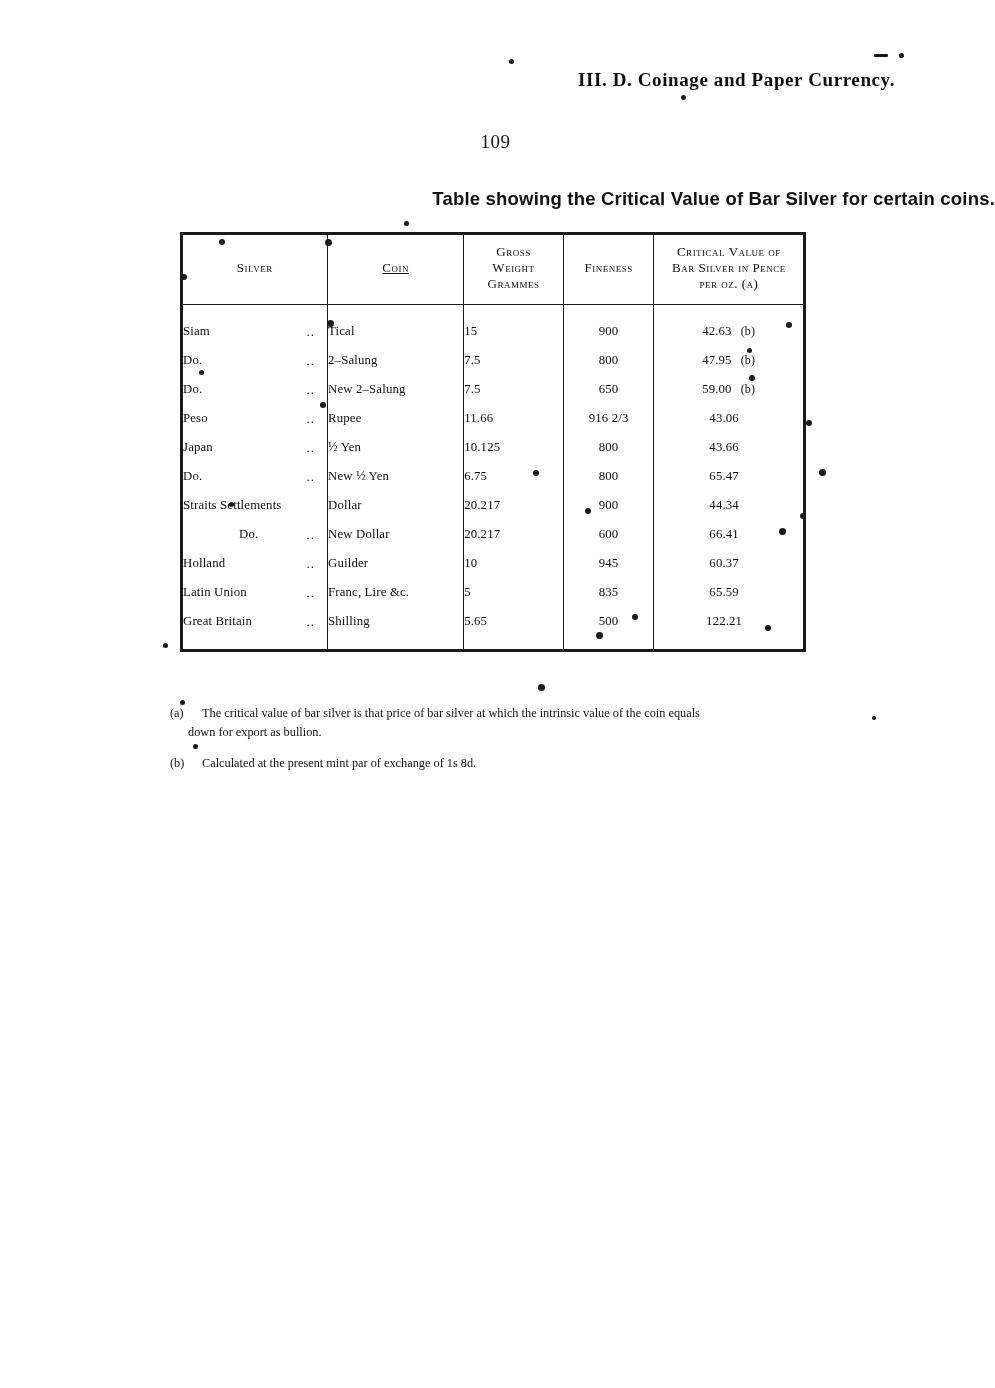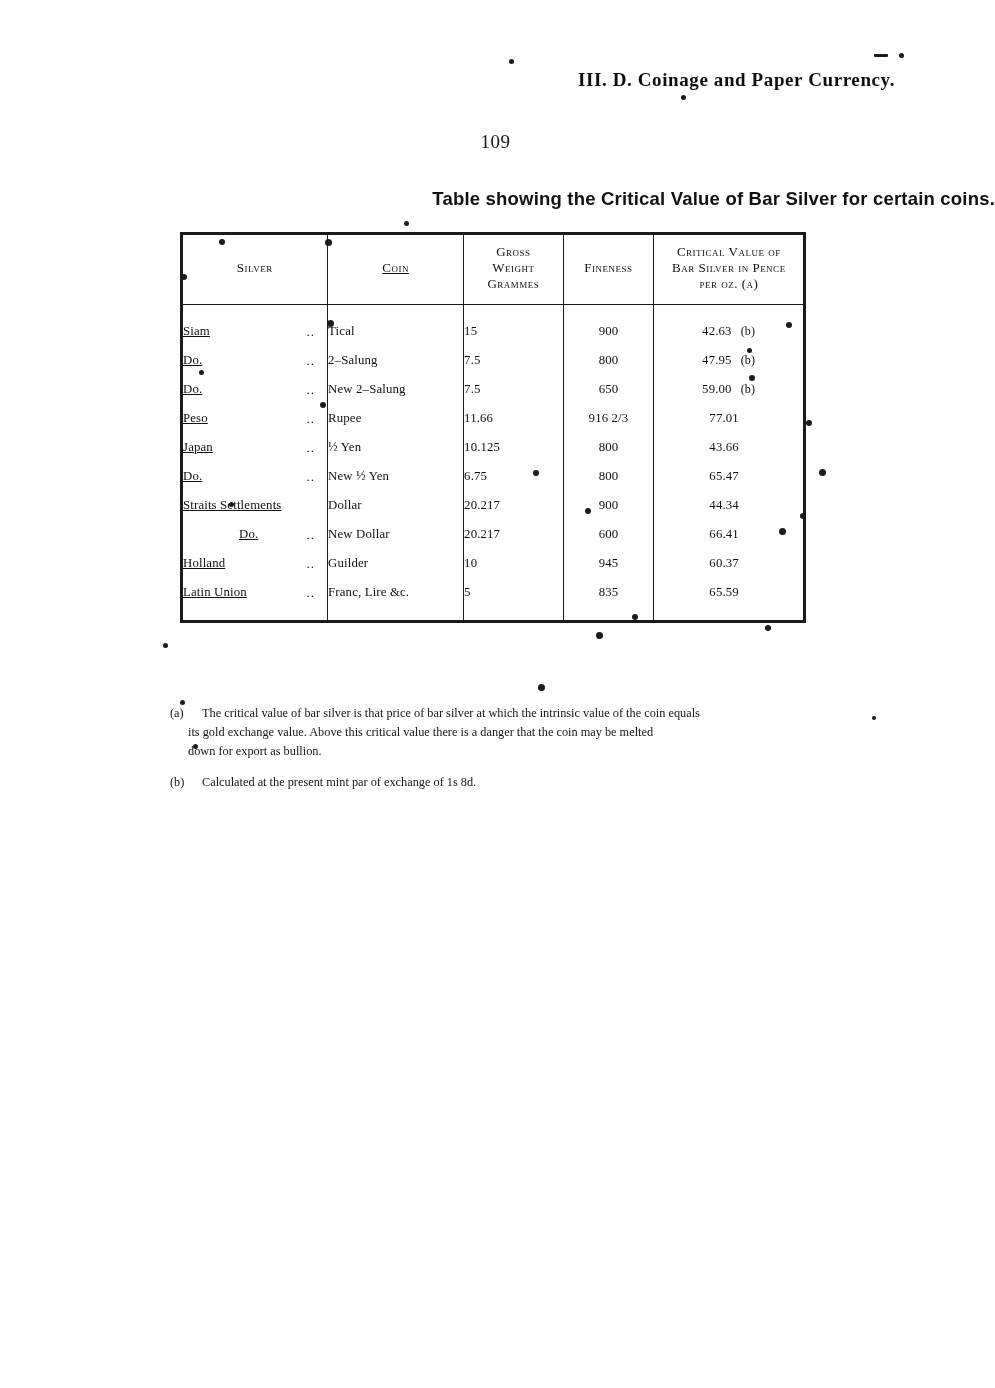--- a/index.html
+++ b/index.html
@@ -109,21 +109,20 @@
   }
   table.silver tbody tr:first-child td { padding-top: 12px; }
   table.silver tbody tr:last-child td { padding-bottom: 14px; }
   td.first { border-left: none; }
   td.last  { border-right: none; }
 
   .c-country {
     padding-left: 18px;
     text-align: left;
     position: relative;
-    text-decoration: underline;
   }
   .c-country .dots {
     position: absolute;
     right: 12px;
     font-size: 13px;
     letter-spacing: 1px;
   }
   .c-country.indent { padding-left: 56px; }
   .c-coin { padding-left: 22px; text-align: left; }
   .c-num { text-align: left; padding-left: 24px; }
@@ -245,21 +244,21 @@
 
         <tr>
           <td class="first c-country">
             <span>Peso</span>
             <span class="dots">..</span>
           </td>
           <td class="c-coin">Rupee</td>
           <td class="c-num">11.66</td>
           <td class="c-fine">916 2/3</td>
           <td class="last c-crit">
-            <span>77.01</span><span class="note"></span>
+            <span>43.06</span><span class="note"></span>
           </td>
         </tr>
 
         <tr>
           <td class="first c-country">
             <span>Japan</span>
             <span class="dots">..</span>
           </td>
           <td class="c-coin">½  Yen</td>
           <td class="c-num">10.125</td>
@@ -328,31 +327,42 @@
             <span class="dots">..</span>
           </td>
           <td class="c-coin">Franc, Lire &amp;c.</td>
           <td class="c-num">5</td>
           <td class="c-fine">835</td>
           <td class="last c-crit">
             <span>65.59</span><span class="note"></span>
           </td>
         </tr>
 
+        <tr>
+          <td class="first c-country">
+            <span>Great Britain</span>
+            <span class="dots">..</span>
+          </td>
+          <td class="c-coin">Shilling</td>
+          <td class="c-num">5.65</td>
+          <td class="c-fine">500</td>
+          <td class="last c-crit">
+            <span>122.21</span><span class="note"></span>
+          </td>
+        </tr>
 
       </tbody>
     </table>
   </div>
 
   <div class="footnotes">
     <div class="footnote">
       <span class="marker">(a)</span>
       <span class="body">
         <span>The critical value of bar silver is that price of bar silver at which the intrinsic value of the coin equals</span>
-        <span class="line2">its gold exchange value.   Above this critical value there is a danger that the coin may be melted</span>
         <span class="line3">down for export as bullion.</span>
       </span>
     </div>
     <div class="footnote">
       <span class="marker">(b)</span>
       <span class="body">
         <span>Calculated at the present mint par of exchange of 1s 8d.</span>
       </span>
     </div>
   </div>

